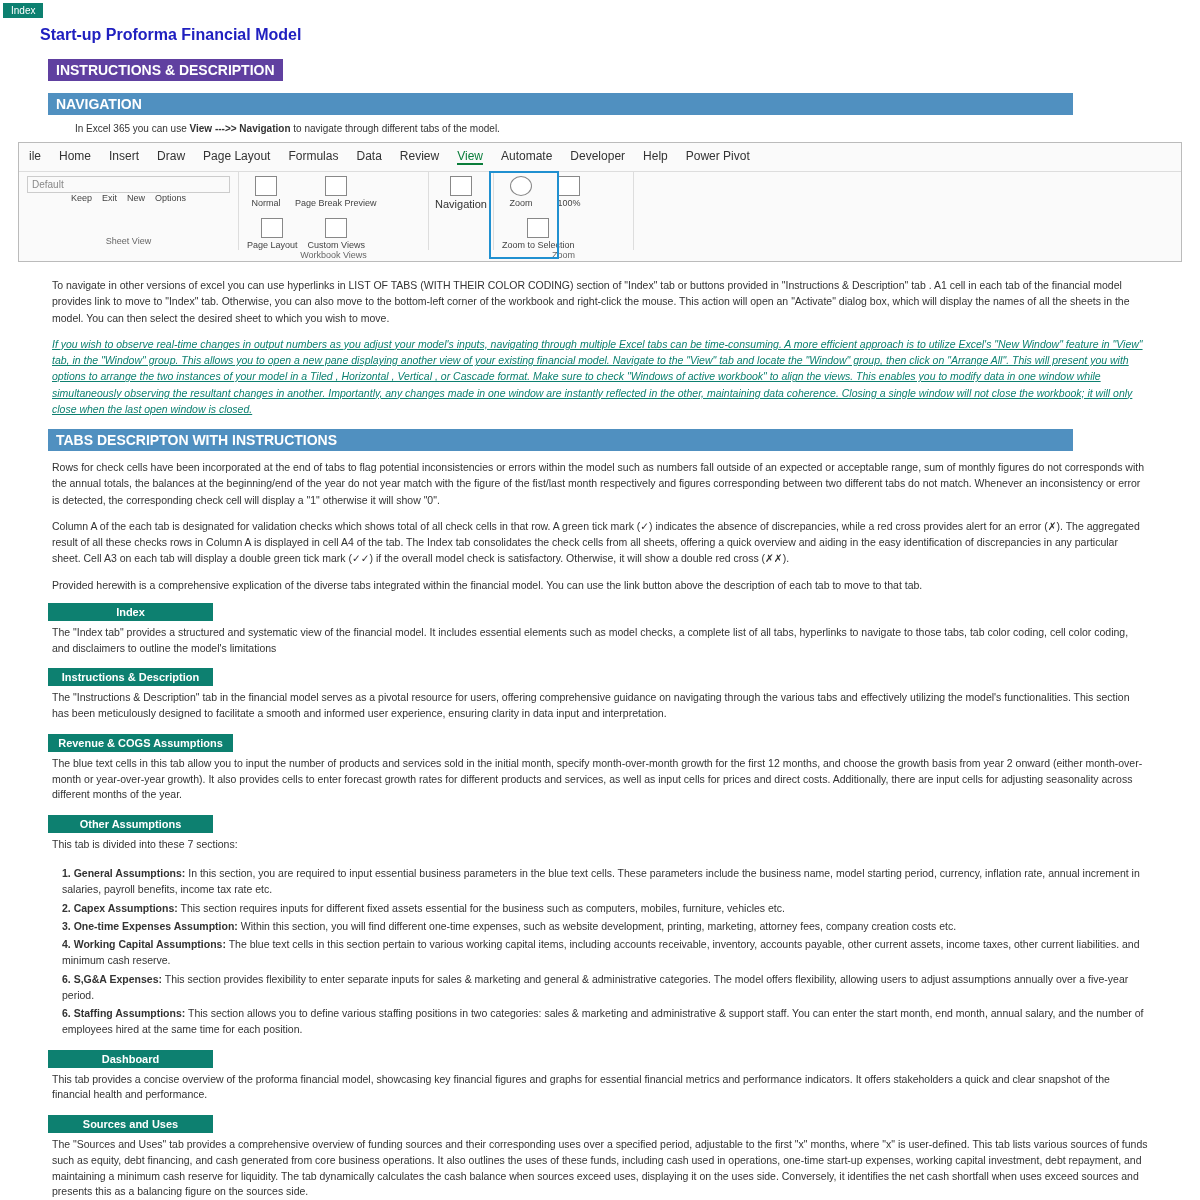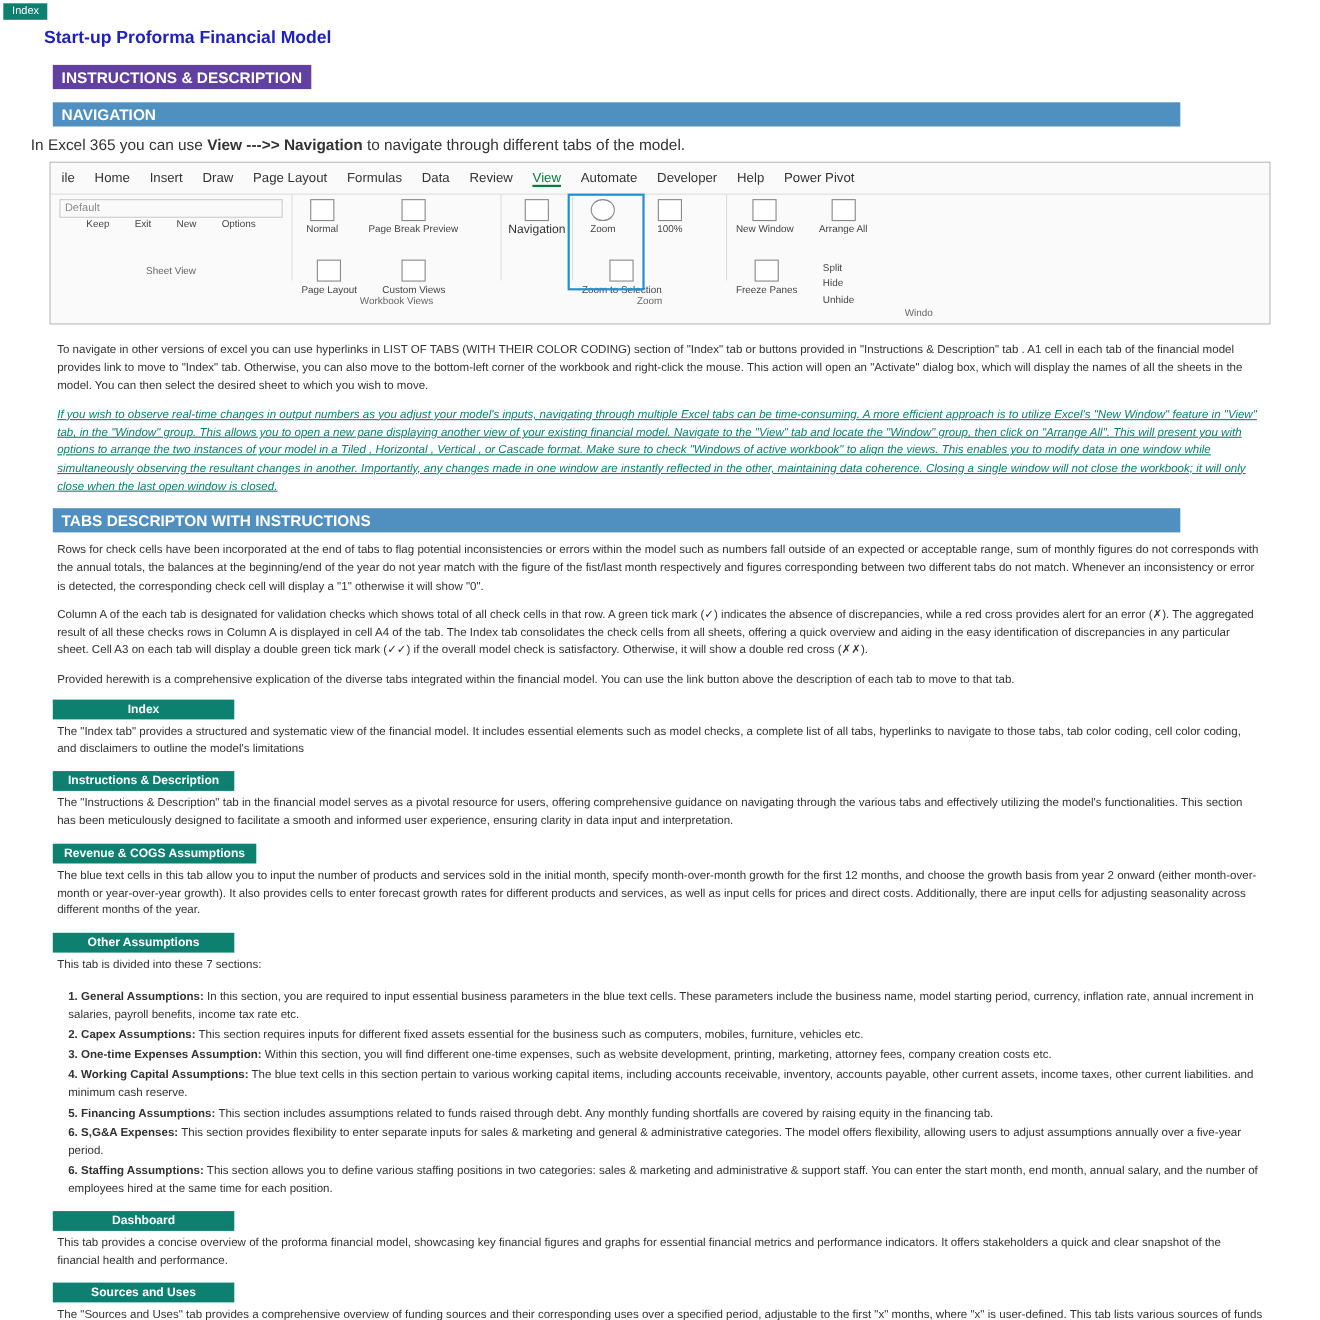--- a/index.html
+++ b/index.html
@@ -2,30 +2,30 @@
 <html><head>
 <meta charset="utf-8">
 <style>
 *{margin:0;padding:0;box-sizing:border-box}
 body{font-family:Arial,sans-serif;font-size:11px;color:#333;background:#fff;width:1200px;padding:0}
 .tab{background:#0d8070;color:#fff;font-size:10px;padding:2px 8px;display:inline-block;margin:3px}
 h1{color:#2020c0;font-size:16px;font-weight:bold;margin:5px 40px 15px}
 .hdr-purple{background:#6040a0;color:#fff;font-weight:bold;font-size:14px;padding:3px 8px;display:inline-block;margin-left:48px;margin-bottom:12px}
 .hdr-blue{background:#5090c0;color:#fff;font-weight:bold;font-size:14px;padding:3px 8px;margin-left:48px;margin-bottom:8px;width:1025px}
 .body-text{margin:0 52px 10px;font-size:10.5px;line-height:1.55;color:#333}
-.nav-intro{margin:0 28px 8px;font-size:14px;color:#333}
+.nav-intro{margin:0 75px 8px;font-size:10px;color:#333}
 .nav-intro b{font-weight:bold}
-.ribbon{margin:5px 45px 15px;border:1px solid #bbb;background:#fafafa;position:relative;height:148px}
+.ribbon{margin:5px 18px 15px;border:1px solid #bbb;background:#fafafa;position:relative;height:120px}
 .ribbon-tabs{display:flex;gap:18px;padding:6px 10px;font-size:12px;border-bottom:1px solid #ddd}
 .ribbon-tabs span{cursor:default}
 .ribbon-tabs .active{color:#0a7d3a;border-bottom:2px solid #0a7d3a;font-weight:400}
 .ribbon-body{display:flex;height:78px}
 .rgroup{border-right:1px solid #ddd;padding:4px 8px;position:relative;display:flex;flex-direction:column;align-items:center;justify-content:space-between}
 .rgroup .lab{font-size:9px;color:#666;text-align:center;margin-top:auto}
-.ricons{display:flex;gap:23px;font-size:9px;color:#444;flex-wrap:wrap}
+.ricons{display:flex;gap:10px;align-items:center;font-size:9px;color:#444;flex-wrap:wrap}
 .ricon{display:flex;flex-direction:column;align-items:center;gap:2px;min-width:38px}
 .ricon .box{width:22px;height:20px;border:1px solid #888;background:#fff}
 .highlight-box{position:absolute;border:2px solid #2090d0;left:470px;top:28px;width:70px;height:88px;pointer-events:none}
 .chk{display:flex;align-items:center;gap:3px;font-size:10px}
 .chk input{width:11px;height:11px}
 .italic-link{font-style:italic;color:#0d8070;text-decoration:underline;margin:0 52px 12px;font-size:10.5px;line-height:1.55}
 .tab-btn{background:#0d8070;color:#fff;font-weight:bold;font-size:11px;padding:3px 10px;margin-left:48px;margin-bottom:4px;width:165px;text-align:center}
 .tab-desc{margin:0 52px 12px;font-size:10.5px;line-height:1.5;color:#333}
 .list{margin:0 52px 12px;font-size:10.5px;line-height:1.55}
 .list .item{margin-left:10px;margin-bottom:2px}
@@ -109,42 +109,20 @@
             <div class="box"></div>
             <span>100%</span>
           </div>
 <div class="ricon">
             <div class="box"></div>
             <span>Zoom to Selection</span>
           </div>
 </div>
 <div class="lab">Zoom</div>
 </div>
-<div class="rgroup" style="width:200px;border-right:none">
-<div class="ricons">
-<div class="ricon">
-            <div class="box"></div>
-            <span>New Window</span>
-          </div>
-<div class="ricon">
-            <div class="box"></div>
-            <span>Arrange All</span>
-          </div>
-<div class="ricon">
-            <div class="box"></div>
-            <span>Freeze Panes</span>
-          </div>
-<div style="font-size:9px;line-height:1.6">
-<div>Split</div>
-<div>Hide</div>
-<div>Unhide</div>
-</div>
-</div>
-<div class="lab" style="align-self:flex-end;margin-right:5px">Windo</div>
-</div>
 </div>
 <div class="highlight-box"></div>
 </div>
 
 <div class="body-text">To navigate in other versions of excel you can use hyperlinks in LIST OF TABS (WITH THEIR COLOR CODING) section of "Index" tab or buttons provided in  "Instructions &amp; Description" tab . A1 cell in each tab of the financial model provides link to move to "Index" tab. Otherwise, you can also move to the bottom-left corner of the workbook and right-click the mouse. This action will open an "Activate" dialog box, which will display the names of all the sheets in the model. You can then select the desired sheet to which you wish to move.</div>
 <div class="italic-link">If you wish to observe real-time changes in output numbers as you adjust your model's inputs, navigating through multiple Excel tabs can be time-consuming. A more efficient approach is to utilize Excel's "New Window" feature in "View" tab, in the "Window" group. This allows you to open a new pane displaying another view of your existing financial model. Navigate to the "View" tab and locate the "Window" group, then click on "Arrange All".  This will present you with options to arrange the two instances of your model in a Tiled , Horizontal , Vertical , or Cascade  format. Make sure to check "Windows of active workbook" to align the views. This  enables you to modify data in one window while simultaneously observing the resultant changes in another. Importantly, any changes made in one window are instantly reflected in the other, maintaining data coherence. Closing a single window will not close the workbook; it will only close when the last open window is closed.</div>
 
 <div class="hdr-blue">TABS DESCRIPTON WITH INSTRUCTIONS</div>
 <div class="body-text">Rows for check cells have been incorporated at the end of tabs to flag potential inconsistencies or errors within the model such as numbers fall outside of an expected or acceptable range, sum of monthly figures do not corresponds with the annual totals, the balances at the beginning/end of the year do not year match with the figure of the fist/last month respectively and figures corresponding between two different tabs do not match. Whenever an inconsistency or error is detected, the corresponding check cell will display a "1" otherwise it will show "0".</div>
 <div class="body-text">Column A of the each tab is designated for validation checks which shows total of all check cells in that row. A green tick mark (✓) indicates the absence of discrepancies, while a red cross provides alert for an error (✗). The aggregated result of all these checks rows in Column A is displayed in cell A4 of the tab. The Index tab consolidates the check cells from all sheets, offering a quick overview and aiding in the easy identification of discrepancies in any particular sheet. Cell A3 on each tab will display a double green tick mark (✓✓) if the overall model check is satisfactory. Otherwise, it will show a double red cross (✗✗).</div>
@@ -159,21 +137,20 @@
 <div class="tab-btn" style="width:185px">Revenue &amp; COGS Assumptions</div>
 <div class="tab-desc">The blue text cells in this tab allow you to input the number of products and services sold in the initial month, specify month-over-month growth for the first 12 months, and choose the growth basis from year 2 onward (either month-over-month or year-over-year growth). It also provides cells to enter forecast growth rates for different products and services, as well as input cells for prices and direct costs. Additionally, there are input cells for adjusting seasonality across different months of the year.</div>
 
 <div class="tab-btn">Other Assumptions</div>
 <div class="tab-desc">This tab is divided into these 7 sections:</div>
 <div class="list" id="other-list">
     <div class="item"><b>1. General Assumptions:</b> In this section, you are required to input essential business parameters in the blue text cells. These parameters include the business name, model starting period, currency, inflation rate, annual increment in salaries, payroll benefits, income tax rate etc.</div>
     <div class="item"><b>2. Capex Assumptions:</b> This section requires inputs for different fixed assets essential for the business such as computers, mobiles, furniture, vehicles etc.</div>
     <div class="item"><b>3. One-time Expenses Assumption:</b> Within this section, you will find different one-time expenses, such as website development, printing, marketing, attorney fees, company creation costs etc.</div>
     <div class="item"><b>4. Working Capital Assumptions:</b> The blue text cells in this section pertain to various working capital items, including accounts receivable, inventory, accounts payable, other current assets, income taxes, other current liabilities. and minimum cash reserve.</div>
-    <div class="item"><b>5. Financing Assumptions:</b> This section includes assumptions related to funds raised through debt. Any monthly funding shortfalls are covered by raising equity in the financing tab.</div>
     <div class="item"><b>6. S,G&amp;A Expenses:</b> This section provides flexibility to enter separate inputs for sales &amp; marketing and general &amp; administrative categories.  The model offers flexibility, allowing users to adjust assumptions annually  over a  five-year period.</div>
     <div class="item"><b>6. Staffing Assumptions:</b> This section allows you to define various staffing positions in two categories: sales &amp; marketing and administrative &amp; support staff. You can enter the start month, end month, annual salary, and the number of employees hired at the same time for each position.</div>
   </div>
 
 <div class="tab-btn">Dashboard</div>
 <div class="tab-desc">This tab provides a concise overview of the proforma financial model, showcasing key financial figures and graphs for essential financial metrics and performance indicators. It offers stakeholders a quick and clear snapshot of the financial health and performance.</div>
 
 <div class="tab-btn">Sources and Uses</div>
 <div class="tab-desc">The "Sources and Uses" tab provides a comprehensive overview of funding sources and their corresponding uses over a specified period, adjustable to the first "x" months, where "x" is user-defined. This tab lists various sources of funds such as equity, debt financing, and cash generated from core business operations. It also outlines the uses of these funds, including cash used in operations, one-time start-up expenses, working capital investment, debt repayment, and maintaining  a minimum cash reserve for liquidity. The tab dynamically calculates the cash balance when sources exceed uses, displaying it on the uses side. Conversely, it identifies the net cash shortfall when uses exceed sources and presents this as a balancing figure on the sources side.</div>
 

